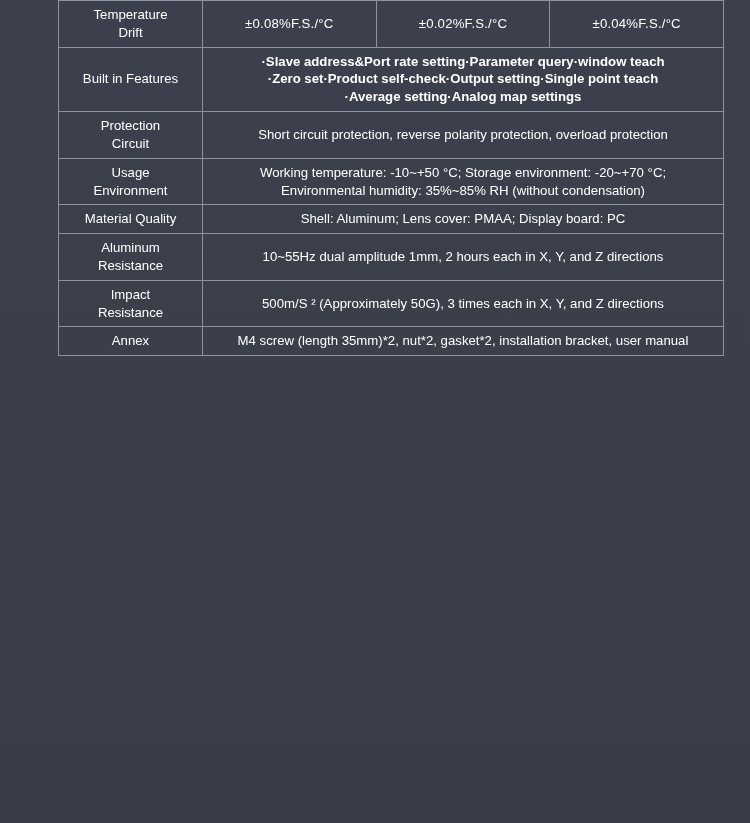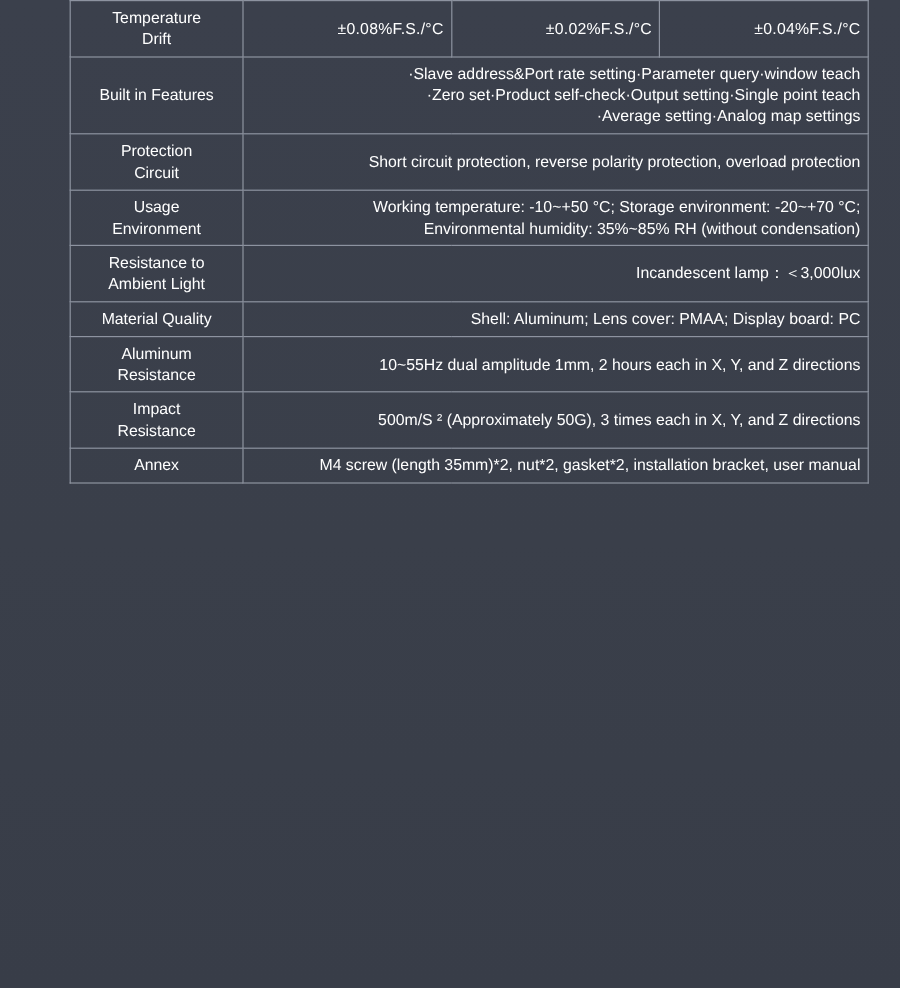--- a/index.html
+++ b/index.html
@@ -36,36 +36,37 @@
     line-height: 1.35;
     color: #ffffff;
   }
   td.label {
     width: 131px;
     text-align: center;
     font-size: 13.2px;
     padding: 6px 4px;
   }
   td.value {
-    text-align: right;
+    text-align: center;
     padding: 7px 10px;
   }
   .drift-cell {
     text-align: center;
     font-size: 13.2px;
     letter-spacing: 0.2px;
   }
   .multiline {
     white-space: pre-line;
   }
   .feat {
     white-space: pre-line;
     text-align: left;
     line-height: 1.55;
     font-size: 13.2px;
+    font-weight: bold;
   }
 </style>
 </head>
 <body>
 
 <div class="page">
 
   <table class="spec">
     <tbody>
 
@@ -93,25 +94,20 @@
         <td class="value" colspan="3">Short circuit protection, reverse polarity protection, overload protection</td>
       </tr>
 
       <tr>
         <td class="label multiline">Usage
 Environment</td>
         <td class="value multiline" colspan="3">Working temperature: -10~+50 °C; Storage environment: -20~+70 °C;
 Environmental humidity: 35%~85% RH (without condensation)</td>
       </tr>
 
-      <tr>
-        <td class="label multiline">Resistance to
-Ambient Light</td>
-        <td class="value" colspan="3">Incandescent lamp：＜3,000lux</td>
-      </tr>
 
 
       <tr>
         <td class="label">Material Quality</td>
         <td class="value" colspan="3">Shell: Aluminum; Lens cover: PMAA; Display board: PC</td>
       </tr>
 
       <tr>
         <td class="label multiline">Aluminum
 Resistance</td>

